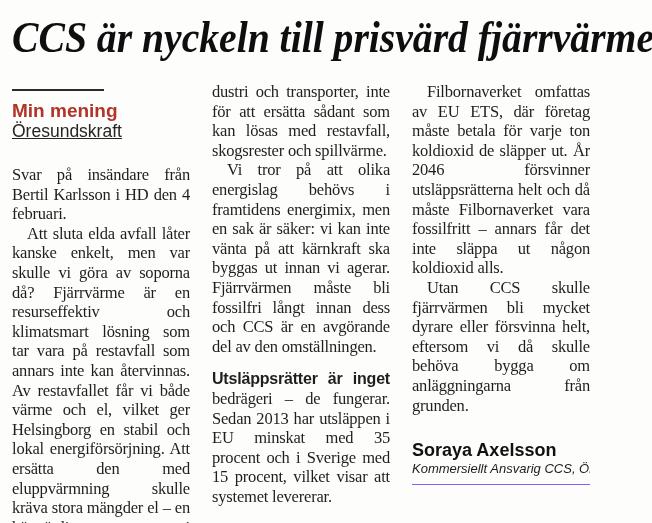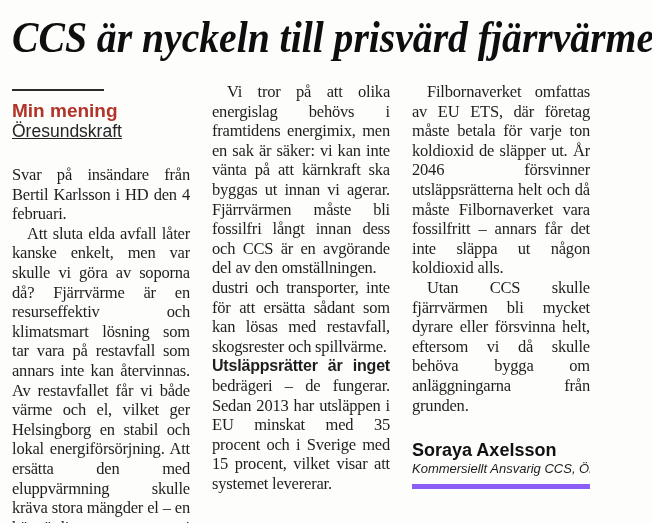--- a/index.html
+++ b/index.html
@@ -40,26 +40,26 @@
     font-family:"Liberation Sans","DejaVu Sans",sans-serif;
     font-size:17.5px;line-height:20px;color:#252525;text-decoration:underline;
   }
   .body-p{
     font-size:16.5px;line-height:19.6px;
     letter-spacing:-0.2px;
     text-align:justify;
     color:var(--text-color);
   }
   .body-p.indent{text-indent:15px;}
-  .body-p.section-start{margin-top:0;}
+  .body-p.section-start{margin-top:13px;}
   .lead{
     font-family:"Liberation Sans","DejaVu Sans",sans-serif;
     font-weight:bold;font-size:16px;letter-spacing:-0.2px;
   }
-  .byline{margin-top:25px;padding-bottom:7px;border-bottom:5px solid #8b5cf6;}
+  .byline{margin-top:25px;padding-bottom:7px;border-bottom:1px solid #8b5cf6;}
   .byline-name{
     font-family:"Liberation Sans","DejaVu Sans",sans-serif;
     font-weight:bold;font-size:18px;line-height:20px;color:#111;
   }
   .byline-title{
     font-family:"Liberation Sans","DejaVu Sans",sans-serif;
     font-style:italic;font-size:13px;line-height:16px;color:#1c1c1c;
     margin-top:1px;white-space:nowrap;
   }
 </style>
@@ -78,22 +78,22 @@
       <div class="kicker">
         <div class="kicker-rule"></div>
         <div class="kicker-label">Min mening</div>
         <div class="kicker-source">Öresundskraft</div>
       </div>
       <p class="body-p">Svar på insändare från Bertil Karlsson i HD den 4 februari.</p>
       <p class="body-p indent">Att sluta elda avfall låter kanske enkelt, men var skulle vi göra av soporna då? Fjärrvärme är en resurseffektiv och klimatsmart lösning som tar vara på restavfall som annars inte kan återvinnas. Av restavfallet får vi både värme och el, vilket ger Helsingborg en stabil och lokal energiförsörjning. Att ersätta den med eluppvärmning skulle kräva stora mängder el – en högvärdig resurs som vi behöver till in-</p>
     </div>
 
     <div class="col">
+      <p class="body-p">dustri och transporter, inte för att ersätta sådant som kan lösas med restavfall, skogsrester och spillvärme.</p>
       <p class="body-p indent">Vi tror på att olika energislag behövs i framtidens energimix, men en sak är säker: vi kan inte vänta på att kärnkraft ska byggas ut innan vi agerar. Fjärrvärmen måste bli fossilfri långt innan dess och CCS är en avgörande del av den omställningen.</p>
-      <p class="body-p">dustri och transporter, inte för att ersätta sådant som kan lösas med restavfall, skogsrester och spillvärme.</p>
       <p class="body-p section-start"><span class="lead">Utsläppsrätter är inget</span><span> bedrägeri – de fungerar. Sedan 2013 har utsläppen i EU minskat med 35 procent och i Sverige med 15 procent, vilket visar att systemet levererar.</span></p>
     </div>
 
     <div class="col">
       <p class="body-p indent">Filbornaverket omfattas av EU ETS, där företag måste betala för varje ton koldioxid de släpper ut. År 2046 försvinner utsläppsrätterna helt och då måste Filbornaverket vara fossilfritt – annars får det inte släppa ut någon koldioxid alls.</p>
       <p class="body-p indent">Utan CCS skulle fjärrvärmen bli mycket dyrare eller försvinna helt, eftersom vi då skulle behöva bygga om anläggningarna från grunden.</p>
       <div class="byline">
         <div class="byline-name">Soraya Axelsson</div>
         <div class="byline-title">Kommersiellt Ansvarig CCS, Öresundskraft</div>
       </div>

